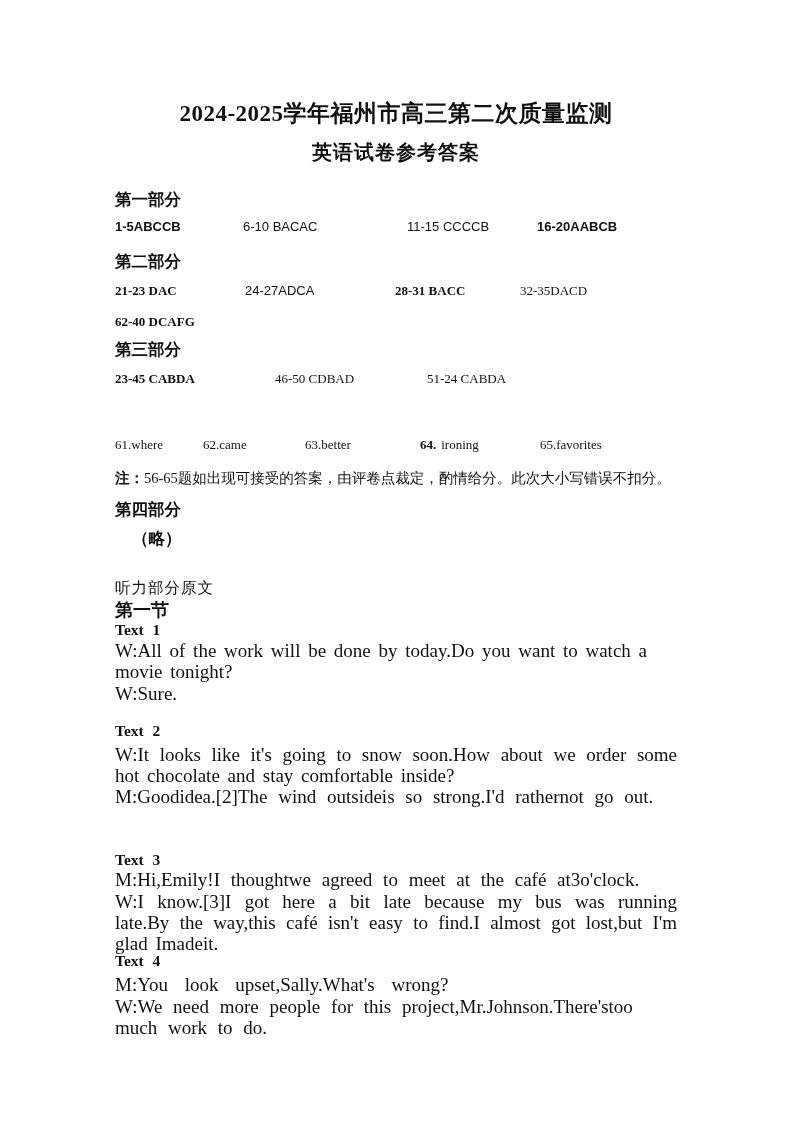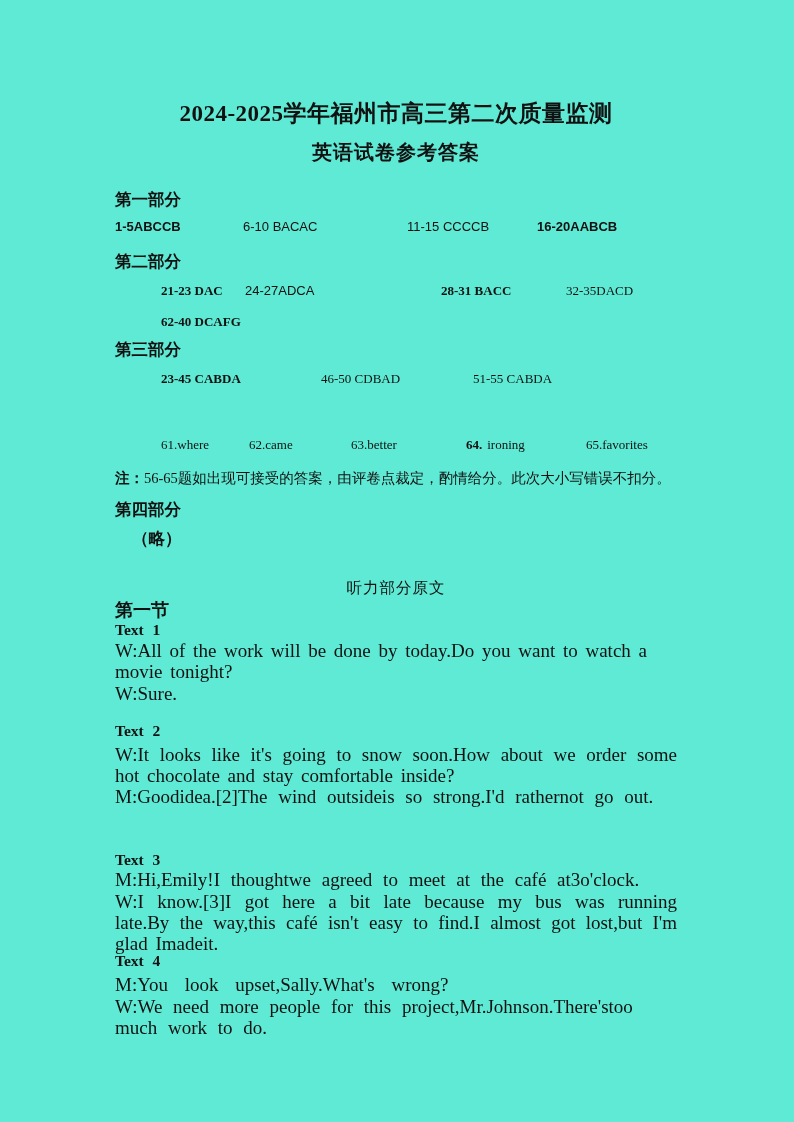--- a/index.html
+++ b/index.html
@@ -1,34 +1,34 @@
 <!DOCTYPE html>
 <html><head>
 <meta charset="utf-8">
 <style>
   * { margin: 0; padding: 0; box-sizing: border-box; }
   html, body { background: #e8e8e8; }
   .page {
     position: relative;
     width: 794px;
     height: 1122px;
-    background: #5eead4;
+    background: #ffffff;
     margin: 0 auto;
     overflow: hidden;
     color: #111;
   }
   .content {
     position: absolute;
     left: 115px;
     top: 0;
     width: 562px;
     height: 100%;
   }
   .abs { position: absolute; left: 0; }
-  .serif { font-family: "Liberation Serif", "DejaVu Serif", serif; margin-left: 46px; }
+  .serif { font-family: "Liberation Serif", "DejaVu Serif", serif; }
   .sans  { font-family: "Liberation Sans", "DejaVu Sans", sans-serif; }
   .b { font-weight: bold; }
 
   .doc-title {
     width: 562px; text-align: center;
     font-family: "Liberation Serif", "DejaVu Serif", serif;
     font-weight: bold; font-size: 23px; letter-spacing: 0.5px;
   }
   .doc-subtitle {
     width: 562px; text-align: center;
@@ -41,21 +41,21 @@
   }
   .ans-row { width: 562px; height: 20px; font-size: 13px; }
   .ans-row > span { position: absolute; top: 0; white-space: nowrap; }
   .note {
     width: 564px;
     font-family: "Liberation Serif", "DejaVu Serif", serif;
     font-size: 14.5px; line-height: 19px;
   }
   .note .note-label { font-weight: bold; }
   .listen-title {
-    width: 562px; text-align: center;
+    width: 562px; text-align: left;
     font-family: "Liberation Serif", "DejaVu Serif", serif;
     font-size: 15.5px; letter-spacing: 1px;
   }
   .sec-h {
     font-family: "Liberation Sans", "DejaVu Sans", sans-serif;
     font-weight: bold; font-size: 18px;
   }
   .text-label {
     font-family: "Liberation Serif", "DejaVu Serif", serif;
     font-weight: bold; font-size: 15.5px; word-spacing: 5px;
@@ -99,21 +99,21 @@
       <span class="serif" style="left:405px">32-35DACD</span>
     </div>
     <div class="abs ans-row" style="top:314px">
       <span class="serif b" style="left:0">62-40 DCAFG</span>
     </div>
 
     <div class="abs cjk-h" style="top:339px">第三部分</div>
     <div class="abs ans-row serif" style="top:371px">
       <span class="b" style="left:0">23-45 CABDA</span>
       <span style="left:160px">46-50 CDBAD</span>
-      <span style="left:312px">51-55 CABDA</span>
+      <span style="left:312px">51-24 CABDA</span>
     </div>
     <div class="abs ans-row serif" style="top:437px">
       <span style="left:0">61.where</span>
       <span style="left:88px">62.came</span>
       <span style="left:190px">63.better</span>
       <span style="left:305px"><b>64.</b><span class="g64-word">ironing</span></span>
       <span style="left:425px">65.favorites</span>
     </div>
 
     <div class="abs note" style="top:469px">

